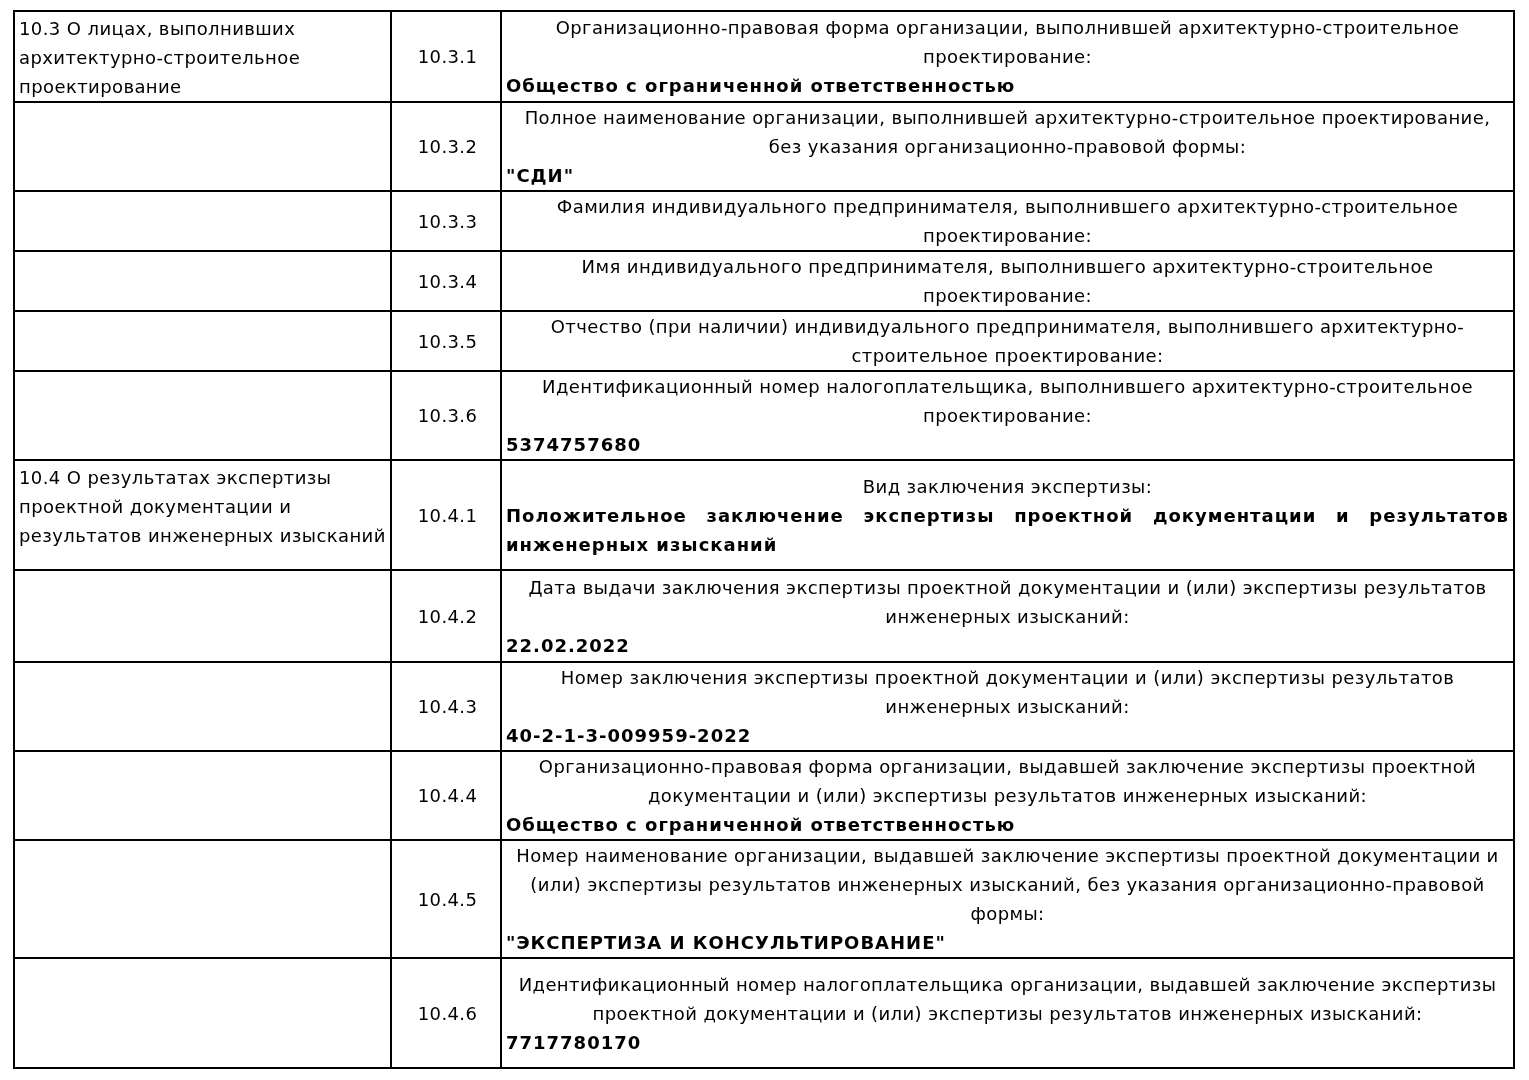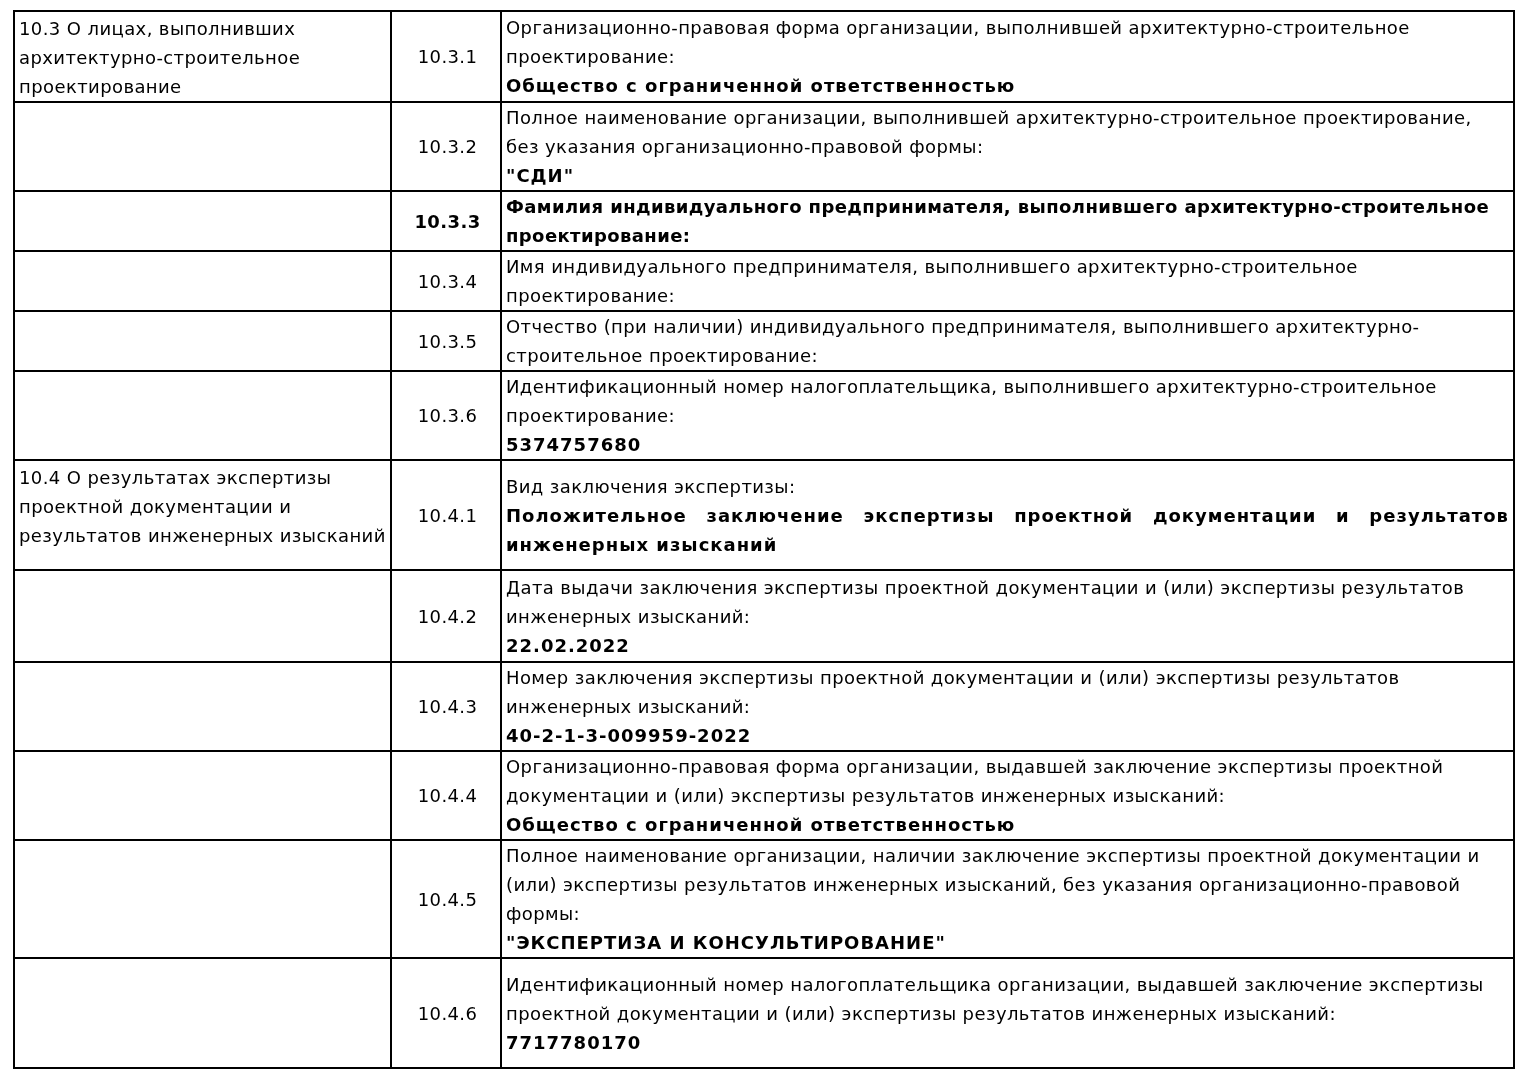--- a/index.html
+++ b/index.html
@@ -35,31 +35,31 @@
     vertical-align: middle;
     letter-spacing: 0.4px;
     padding-left: 7px !important;
     text-align: center;
   }
   .c-content {
     vertical-align: middle;
   }
   .field-label {
     letter-spacing: 0.4px;
-    text-align: left;
+    text-align: center;
   }
   .field-value {
     font-weight: bold;
     letter-spacing: 1px;
     text-align: justify;
   }
   
   .r0  { height: 87px; }
   .r1  { height: 88px; }
-  .r2  { height: 60px; font-weight: bold; }
+  .r2  { height: 60px; }
   .r3  { height: 43px; }
   .r4  { height: 58px; }
   .r5  { height: 86px; }
   .r6  { height: 110px; border-radius: 28px; }
   .r7  { height: 92px; }
   .r8  { height: 88px; }
   .r9  { height: 88px; }
   .r10 { height: 115px; }
   .r11 { height: 110px; }
 </style>
@@ -150,21 +150,21 @@
       <td class="c-number">10.4.4</td>
       <td class="c-content">
         <div class="field-label">Организационно-правовая форма организации, выдавшей заключение экспертизы проектной документации и (или) экспертизы результатов инженерных изысканий:</div>
         <div class="field-value">Общество с ограниченной ответственностью</div>
       </td>
     </tr>
     <tr class="r10">
       <td class="c-section"></td>
       <td class="c-number">10.4.5</td>
       <td class="c-content">
-        <div class="field-label">Полное наименование организации, наличии заключение экспертизы проектной документации и (или) экспертизы результатов инженерных изысканий, без указания организационно-правовой формы:</div>
+        <div class="field-label">Номер наименование организации, выдавшей заключение экспертизы проектной документации и (или) экспертизы результатов инженерных изысканий, без указания организационно-правовой формы:</div>
         <div class="field-value">"ЭКСПЕРТИЗА И КОНСУЛЬТИРОВАНИЕ"</div>
       </td>
     </tr>
     <tr class="r11">
       <td class="c-section"></td>
       <td class="c-number">10.4.6</td>
       <td class="c-content">
         <div class="field-label">Идентификационный номер налогоплательщика организации, выдавшей заключение экспертизы проектной документации и (или) экспертизы результатов инженерных изысканий:</div>
         <div class="field-value">7717780170</div>
       </td>

